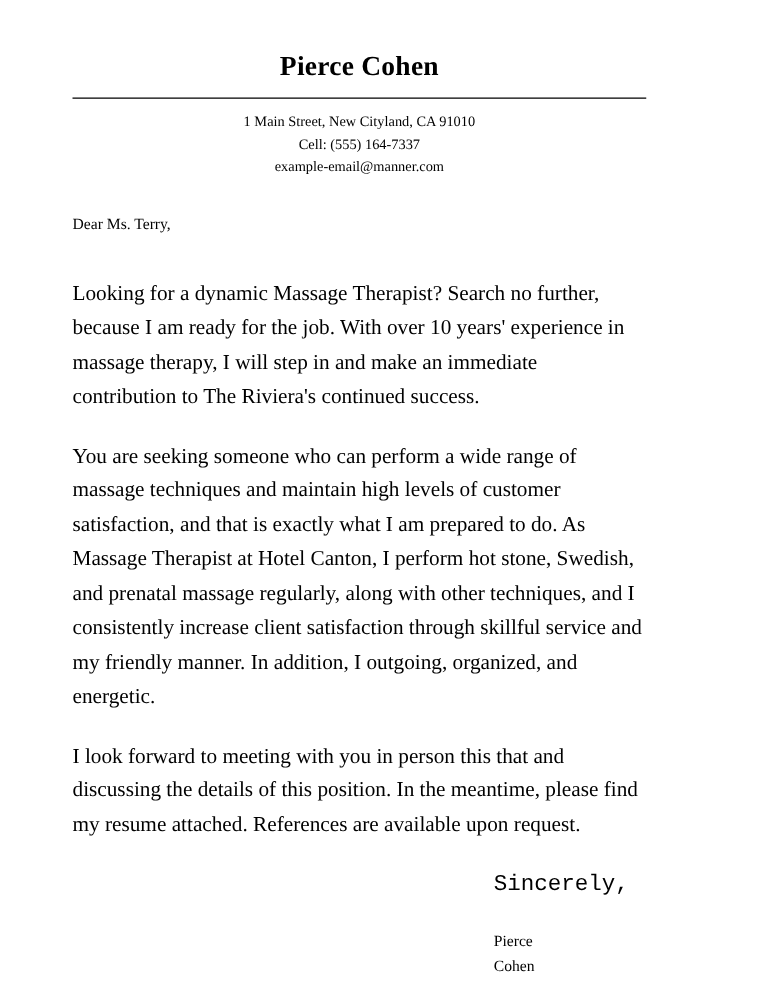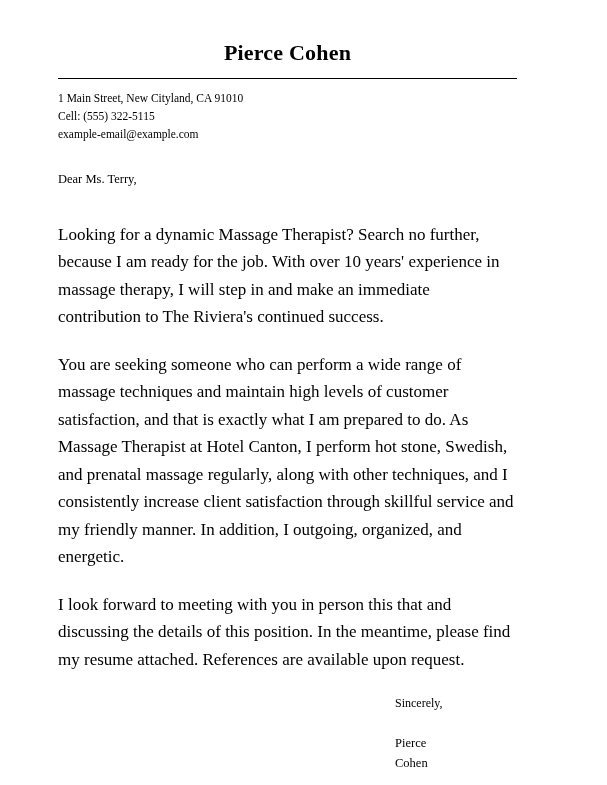--- a/index.html
+++ b/index.html
@@ -30,21 +30,21 @@
     margin: 12px 0 0 0;
     line-height: 1.2;
   }
   .rule {
     border: none;
     border-top: 1px solid #000000;
     margin: 12px 0 0 0;
     height: 0;
   }
   .contact-block {
-    text-align: left;
+    text-align: center;
     margin-top: 11px;
     line-height: 1.55;
   }
   .contact-line {
     font-size: 11.5px;
     font-family: "Liberation Serif", serif;
   }
   .body-block {
     margin-top: 26px;
   }
@@ -55,22 +55,23 @@
   }
   .para {
     font-size: 17px;
     line-height: 1.62;
     margin: 0 0 20px 0;
     text-align: left;
   }
   .closing {
     margin-top: 6px;
     padding-left: 337px;
-    font-size: 12px;
+    font-size: 18px;
     line-height: 1.62;
+    font-family: Liberation Mono, monospace;
   }
   .signature {
     margin-top: 20px;
     padding-left: 337px;
     font-size: 12.5px;
     line-height: 1.62;
   }
   .sig-line {
     display: block;
   }
@@ -79,22 +80,22 @@
 <body>
 
 <div class="page">
 
   <h1 class="letter-name">Pierce Cohen</h1>
 
   <hr class="rule">
 
   <div class="contact-block">
     <div class="contact-line">1 Main Street, New Cityland, CA 91010</div>
-    <div class="contact-line">Cell: (555) 322-5115</div>
-    <div class="contact-line">example-email@example.com</div>
+    <div class="contact-line">Cell: (555) 164-7337</div>
+    <div class="contact-line">example-email@manner.com</div>
   </div>
 
   <div class="body-block">
 
     <p class="salutation">Dear Ms. Terry,</p>
 
     <p class="para">Looking for a dynamic Massage Therapist? Search no further, because I am ready for the job. With over 10 years' experience in massage therapy, I will step in and make an immediate contribution to The Riviera's continued success.</p>
 
     <p class="para">You are seeking someone who can perform a wide range of massage techniques and maintain high levels of customer satisfaction, and that is exactly what I am prepared to do. As Massage Therapist at Hotel Canton, I perform hot stone, Swedish, and prenatal massage regularly, along with other techniques, and I consistently increase client satisfaction through skillful service and my friendly manner. In addition, I outgoing, organized, and energetic.</p>
 

